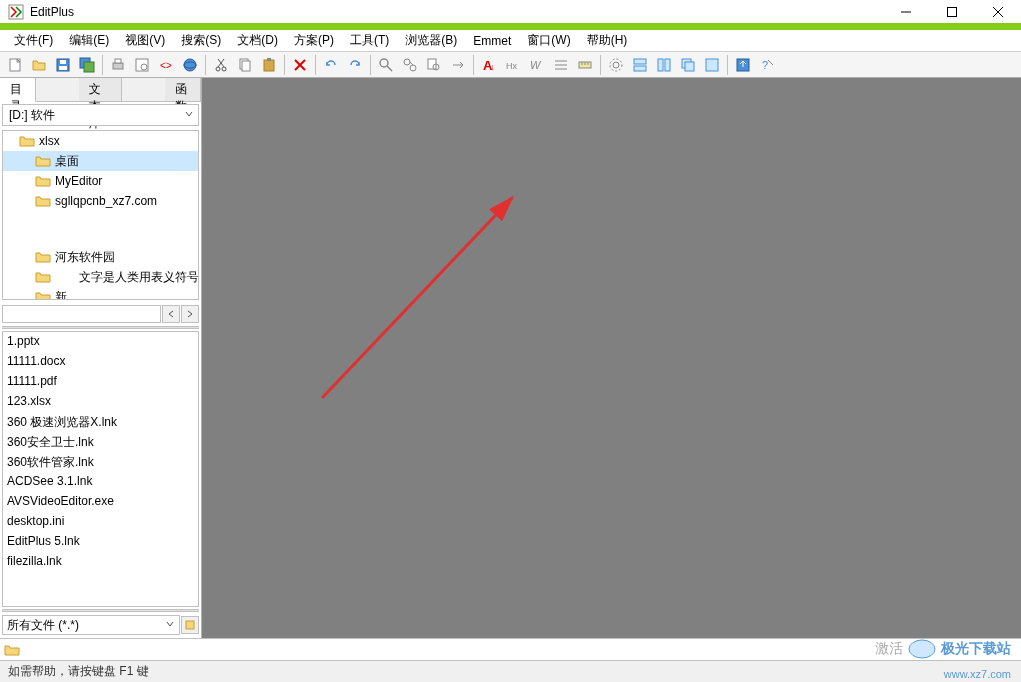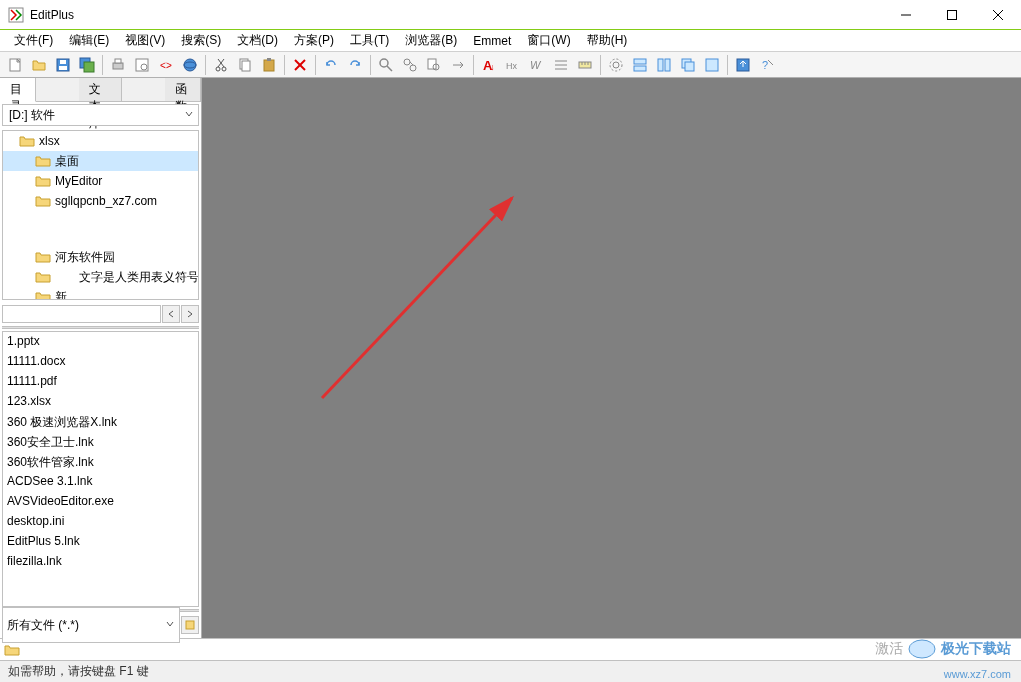--- a/index.html
+++ b/index.html
@@ -8,21 +8,21 @@
   font-size: 12px;
   background: #ffffff;
   width: 1021px;
   height: 682px;
   overflow: hidden;
   position: relative;
 }
 .titlebar {
   height: 30px;
   background: #ffffff;
-  border-bottom: 1px solid #84cc16;
+  border-bottom: 7px solid #84cc16;
   display: flex;
   align-items: center;
   padding: 0 0 0 8px;
 }
 .app-icon {
   width: 16px; height: 16px;
   margin-right: 6px;
   display: flex; align-items: center; justify-content: center;
 }
 .app-title { color: #000; }
@@ -175,21 +175,21 @@
   margin: 0 2px;
 }
 .filter-bar {
   height: 22px;
   display: flex;
   align-items: center;
   margin: 2px;
 }
 .filter-select {
   flex: 1;
-  height: 36px;
+  height: 20px;
   border: 1px solid #c0c0c0;
   background: #fff;
   padding: 0 4px;
   display: flex;
   align-items: center;
   position: relative;
 }
 .filter-select .arrow {
   position: absolute;
   right: 4px;

